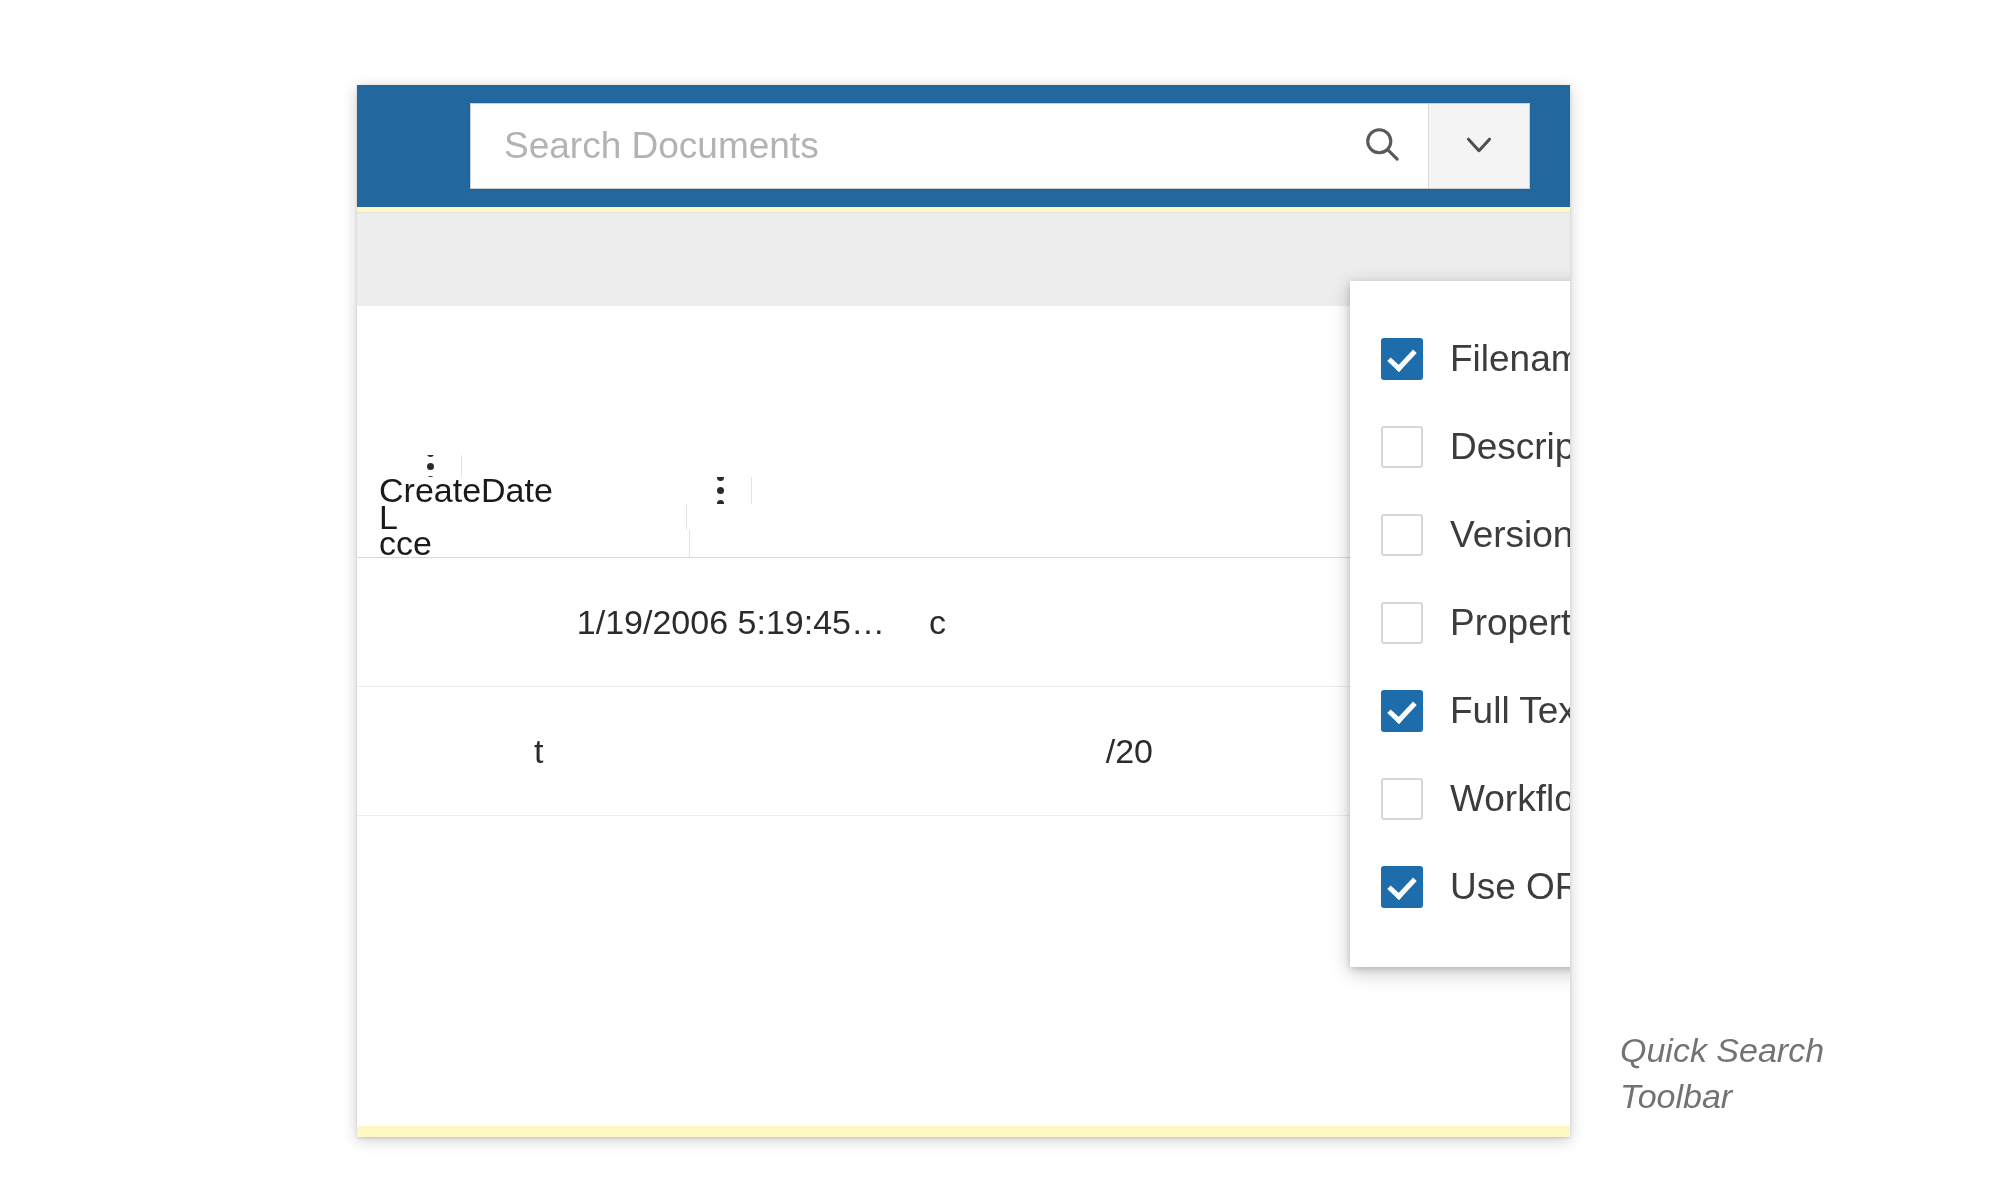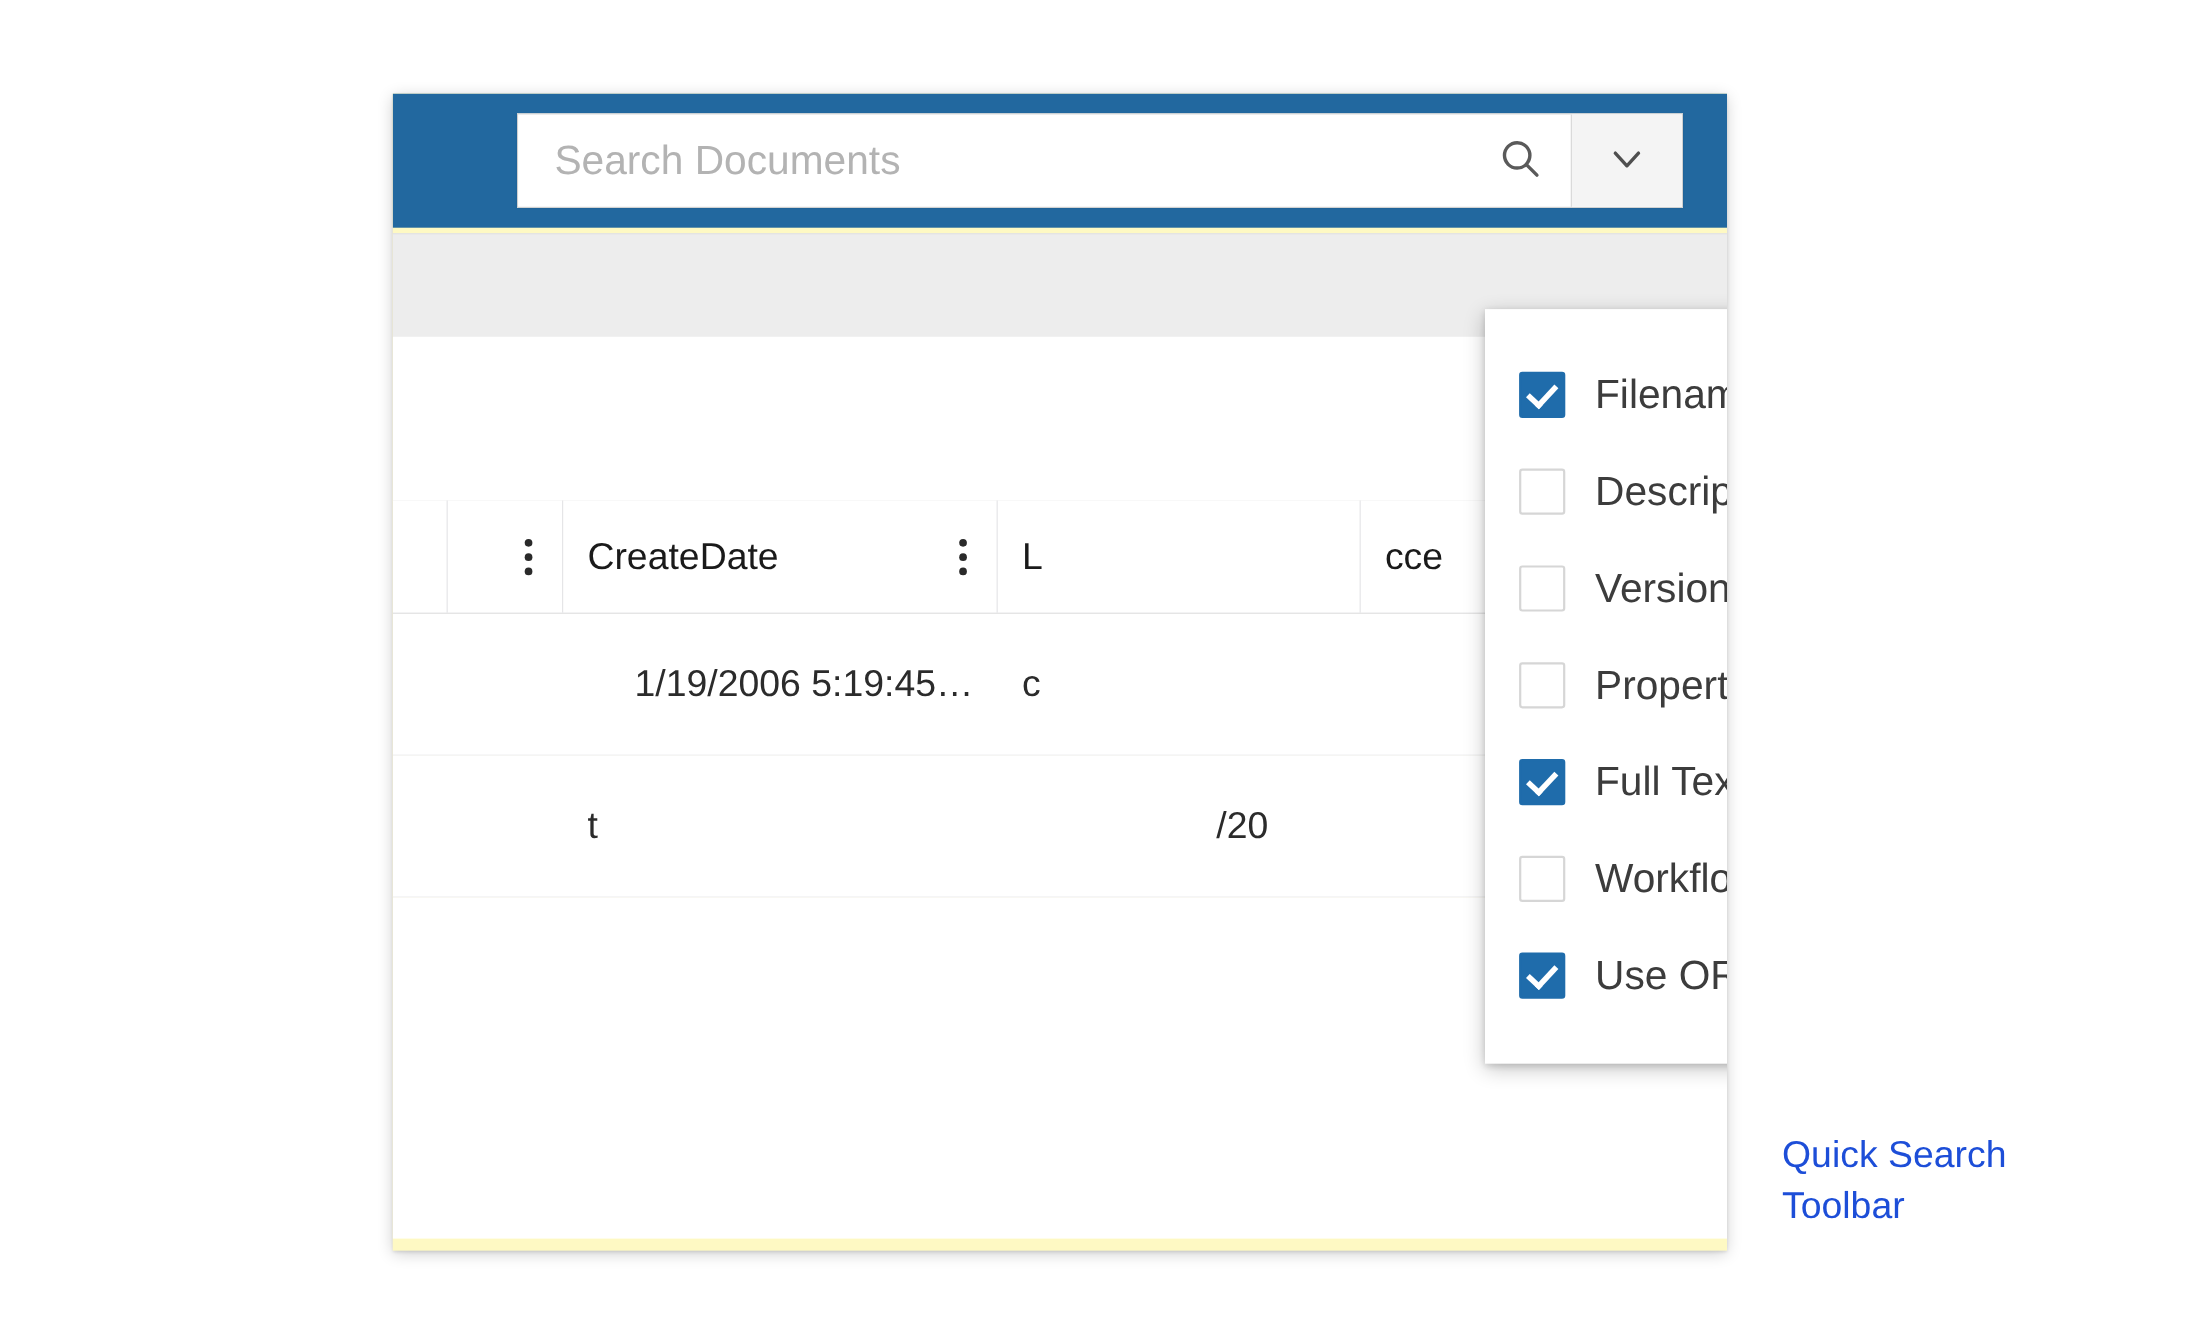--- a/index.html
+++ b/index.html
@@ -122,20 +122,21 @@
     left: 0;
     top: 370px;
     width: 1213px;
   }
 
   .grid-header-row {
     display: flex;
     height: 102px;
     background: #ffffff;
     border-bottom: 1px solid #d8d8da;
+    flex-direction: column;
   }
   .grid-header-cell {
     display: flex;
     align-items: center;
     box-sizing: border-box;
     border-right: 1px solid #e3e3e5;
     font-size: 34px;
     color: #1a1a1a;
     white-space: nowrap;
     overflow: hidden;
@@ -251,22 +252,23 @@
     white-space: nowrap;
   }
 
   
   #annotation-caption {
     position: absolute;
     left: 1620px;
     top: 1028px;
     font-size: 34px;
     line-height: 1.35;
-    color: #1d4ed8;
+    color: #737373;
     white-space: pre-line;
+    font-style: italic;
   }
 </style>
 </head>
 <body>
 
 <div id="app-panel">
 
   <div id="quick-search-toolbar">
 
     <div id="search-box">

